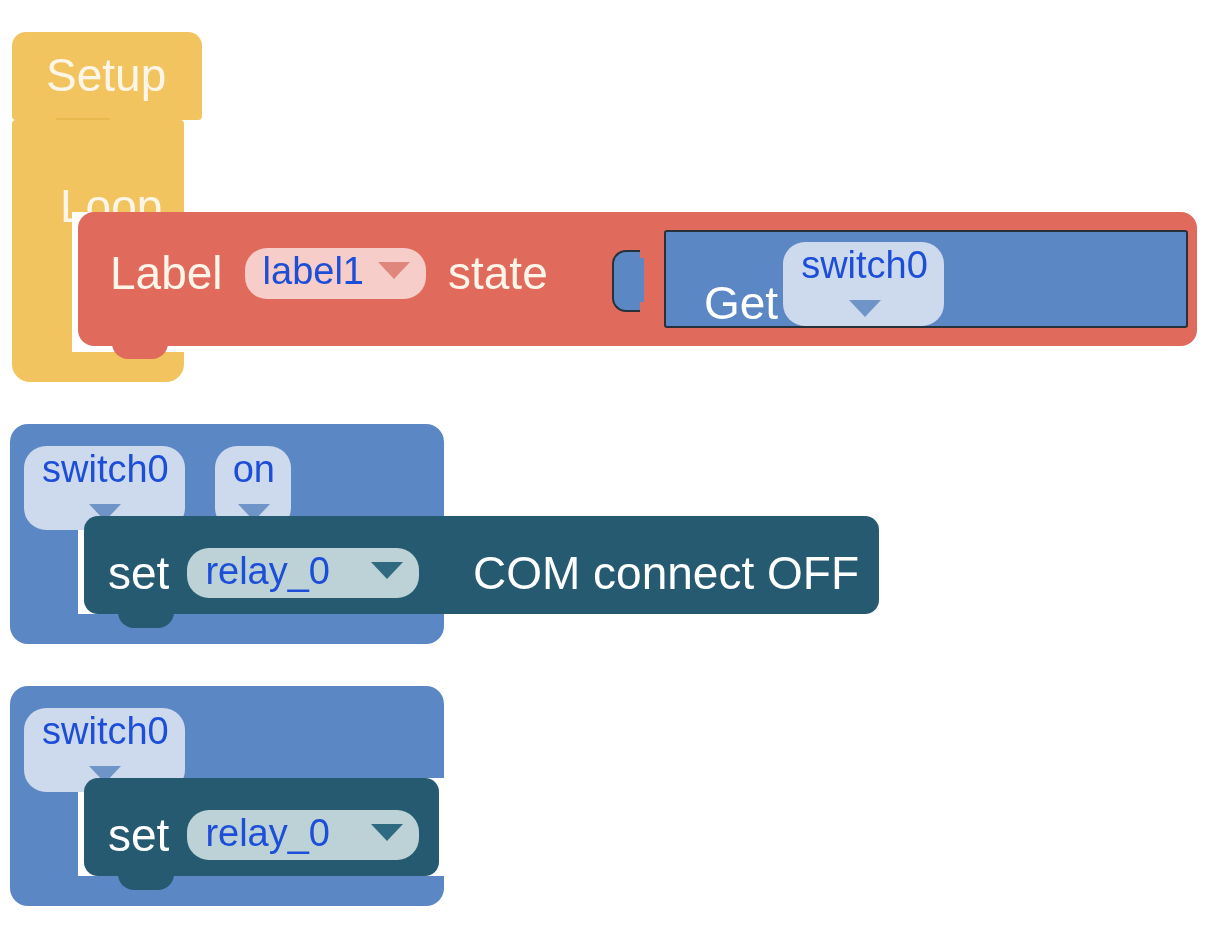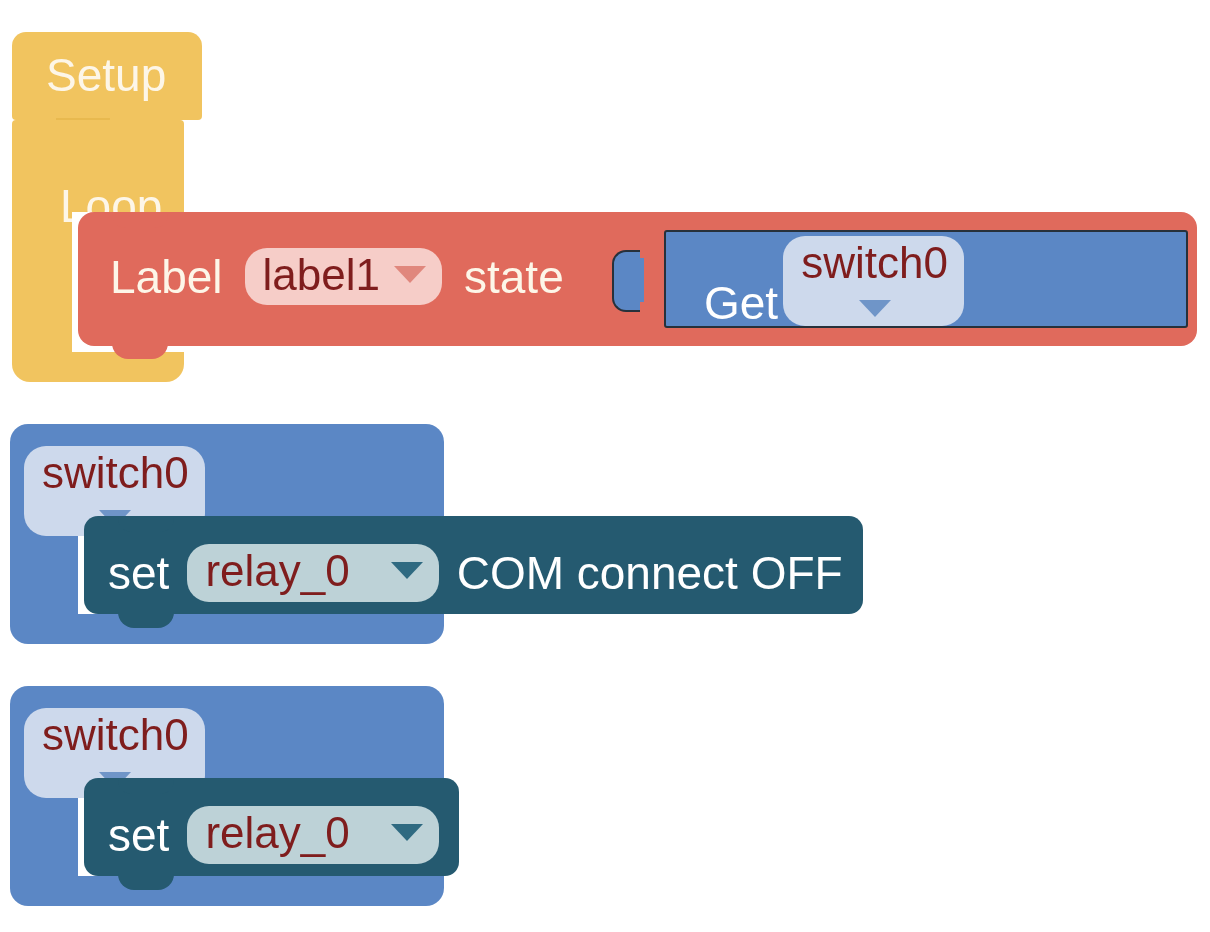--- a/index.html
+++ b/index.html
@@ -33,23 +33,23 @@
   
   .field {
     display: inline-flex;
     align-items: center;
     gap: 14px;
     border-radius: 22px;
     padding: 4px 16px 7px 18px;
     white-space: nowrap;
   }
   .field .fval {
-    font-size: 44px;
+    font-size: 38px;
     line-height: 1.05;
-    color: #7f1d1d;
+    color: #1d4ed8;
     font-family: "Liberation Sans", sans-serif;
   }
   .caret {
     width: 0; height: 0;
     border-left: 16px solid transparent;
     border-right: 16px solid transparent;
     border-top: 17px solid currentColor;
     display: inline-block;
     margin-bottom: 2px;
   }
@@ -216,21 +216,21 @@
   }
   .set-notch-bottom {
     position: absolute;
     left: 118px; top: 186px;
     width: 56px; height: 18px;
     background: #255a70;
     border-radius: 0 0 16px 16px;
     z-index: 4;
   }
 
-  .set-text { font-size: 46px; color: #ffffff; white-space: nowrap; }
+  .set-text { font-size: 46px; color: #ffffff; white-space: nowrap; margin-left: 36px; }
   .set-word { font-size: 46px; color: #ffffff; }
 </style>
 </head>
 <body>
 
 <div class="canvas">
 
   <div id="group-setup-loop">
 
     <div class="setup-block"></div>
@@ -266,20 +266,24 @@
   </div>
 
   <div class="hat-group" style="left:0; top:424px;">
     <div class="hat-block"></div>
     <div class="hat-mouth"></div>
     <div class="hat-mouth-notch"></div>
 
     <div class="hat-fields">
       <span class="field bluey">
         <span class="fval">switch0</span>
+        <span class="caret"></span>
+      </span>
+      <span class="field bluey">
+        <span class="fval">on</span>
         <span class="caret"></span>
       </span>
     </div>
 
     <div class="set-notch-top"></div>
     <div class="set-notch-bottom"></div>
     <div class="set-block">
       <span class="set-word">set</span>
       <span class="field teal">
         <span class="fval">relay_0</span>

